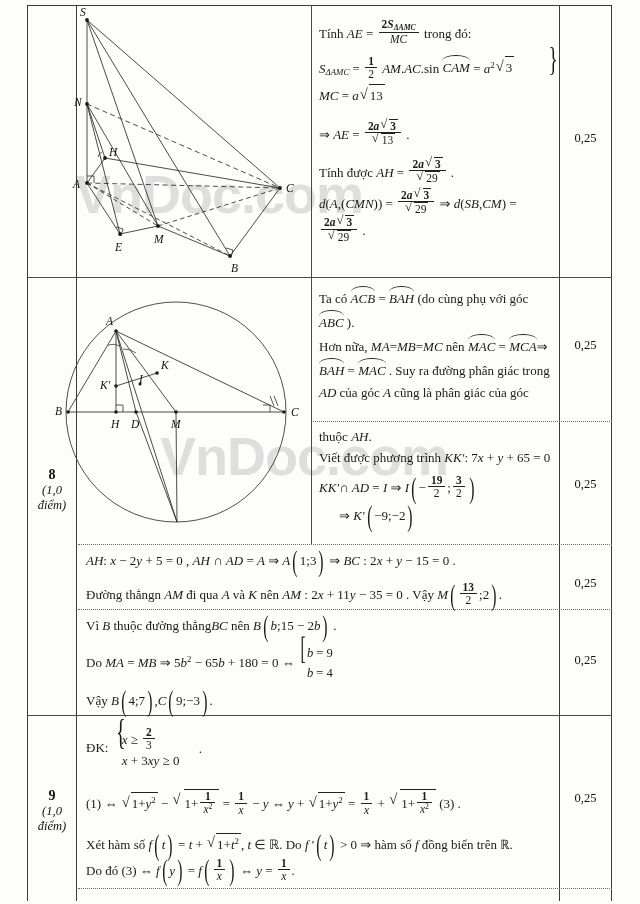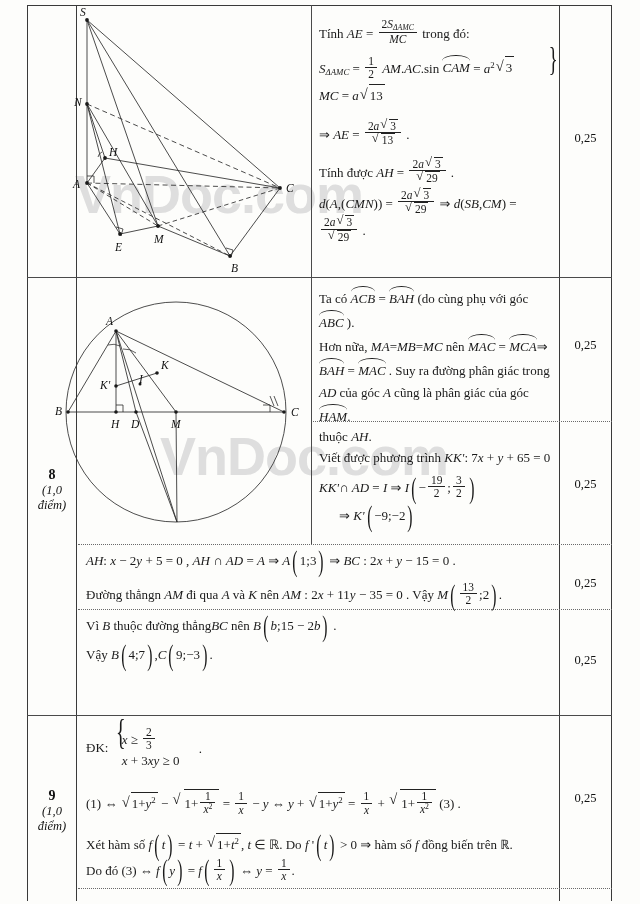--- a/index.html
+++ b/index.html
@@ -32,21 +32,21 @@
   .numcell b{font-style:normal;font-weight:bold;font-size:14px;display:block;}
   .scorecell{position:absolute;left:559px;width:53px;text-align:center;
     font-size:12.5px;font-family:"Liberation Serif",serif;color:#111;}
 
   .mathblock{position:absolute;font-size:13px;line-height:1.62;}
 
   
   .it{font-style:italic;}
   .frac{display:inline-block;vertical-align:-0.48em;text-align:center;
     font-size:0.88em;line-height:1.06;margin:0 2px;}
-  .frac .num{display:block;padding:0 3px;border-bottom:1.1px solid #222;}
+  .frac .num{display:block;padding:0 3px;border-bottom:1.1px solid #222;font-weight:bold;}
   .frac .den{display:block;padding:0 3px;}
   .sub{font-size:0.68em;vertical-align:-0.28em;}
   .sup{font-size:0.68em;vertical-align:0.52em;}
   .rad{display:inline-block;position:relative;padding-left:9px;margin-left:1px;}
   .rad::before{content:"\221A";position:absolute;left:0;top:-0.08em;font-size:1.12em;}
   .rad > .bar{display:inline-block;border-top:1px solid #222;padding:0 2px 0 1px;}
   .ovr{display:inline-block;position:relative;padding-top:2px;}
   .ovr::before{content:"";position:absolute;left:0;right:0;top:0px;height:5px;
     border-top:1.1px solid #222;border-radius:50%/6px 6px 0 0;}
   .sysrows{display:inline-block;vertical-align:middle;line-height:1.55;}
@@ -280,23 +280,20 @@
     <div>
       Hơn nữa, <span class="it">MA</span>=<span class="it">MB</span>=<span class="it">MC</span> nên
       <span class="ovr"><span class="it">MAC</span></span> = <span class="ovr"><span class="it">MCA</span></span>⇒
     </div>
     <div>
       <span class="ovr"><span class="it">BAH</span></span> = <span class="ovr"><span class="it">MAC</span></span> . Suy ra đường phân giác trong
     </div>
     <div>
       <span class="it">AD</span> của góc <span class="it">A</span> cũng là phân giác của góc
     </div>
-    <div>
-      <span class="ovr"><span class="it">HAM</span></span>.
-    </div>
   </div>
   <div class="scorecell" style="top:338px;">0,25</div>
 
   <div class="mathblock" style="left:319px;top:426px;width:240px;line-height:1.62;">
     <div>thuộc <span class="it">AH</span>.</div>
     <div>
       Viết được phương trình <span class="it">KK'</span>: 7<span class="it">x</span> + <span class="it">y</span> + 65 = 0
     </div>
     <div style="margin-top:6px;">
       <span class="it">KK'</span>∩ <span class="it">AD</span> = <span class="it">I</span> ⇒ <span class="it">I</span><span class="bigbr">(</span>−<span class="frac"><span class="num">19</span><span class="den">2</span></span>;<span class="frac"><span class="num">3</span><span class="den">2</span></span><span class="bigbr">)</span>
@@ -313,20 +310,30 @@
     </div>
     <div style="margin-top:9px;">
       Đường thẳngn <span class="it">AM</span> đi qua <span class="it">A</span> và <span class="it">K</span> nên <span class="it">AM</span> : 2<span class="it">x</span> + 11<span class="it">y</span> − 35 = 0 . Vậy <span class="it">M</span><span class="bigbr">(</span><span class="frac"><span class="num">13</span><span class="den">2</span></span>;2<span class="bigbr">)</span>.
     </div>
   </div>
   <div class="scorecell" style="top:576px;">0,25</div>
 
   <div class="mathblock" style="left:86px;top:615px;width:470px;line-height:1.72;">
     <div>
       Vì <span class="it">B</span> thuộc đường thẳng<span class="it">BC</span> nên <span class="it">B</span><span class="bigbr">(</span><span class="it">b</span>;15 − 2<span class="it">b</span><span class="bigbr">)</span> .
+    </div>
+    <div style="margin-top:7px;">
+      Do <span class="it">MA</span> = <span class="it">MB</span> ⇒ 5<span class="it">b</span><span class="sup">2</span> − 65<span class="it">b</span> + 180 = 0 ⇔
+      <span style="display:inline-block;position:relative;vertical-align:middle;padding-left:9px;">
+        <span style="position:absolute;left:0;top:-2px;font-size:2.4em;line-height:.45;font-weight:200;transform:scaleX(.5);display:inline-block;">[</span>
+        <span class="sysrows" style="font-size:.97em;">
+          <span style="display:block;"><span class="it">b</span> = 9</span>
+          <span style="display:block;"><span class="it">b</span> = 4</span>
+        </span>
+      </span>
     </div>
     <div style="margin-top:7px;">
       Vậy <span class="it">B</span><span class="bigbr">(</span>4;7<span class="bigbr">)</span>,<span class="it">C</span><span class="bigbr">(</span>9;−3<span class="bigbr">)</span>.
     </div>
   </div>
   <div class="scorecell" style="top:653px;">0,25</div>
 
   <div class="numcell" style="top:787px;">
     <b>9</b>
     <span>(1,0</span><br>

